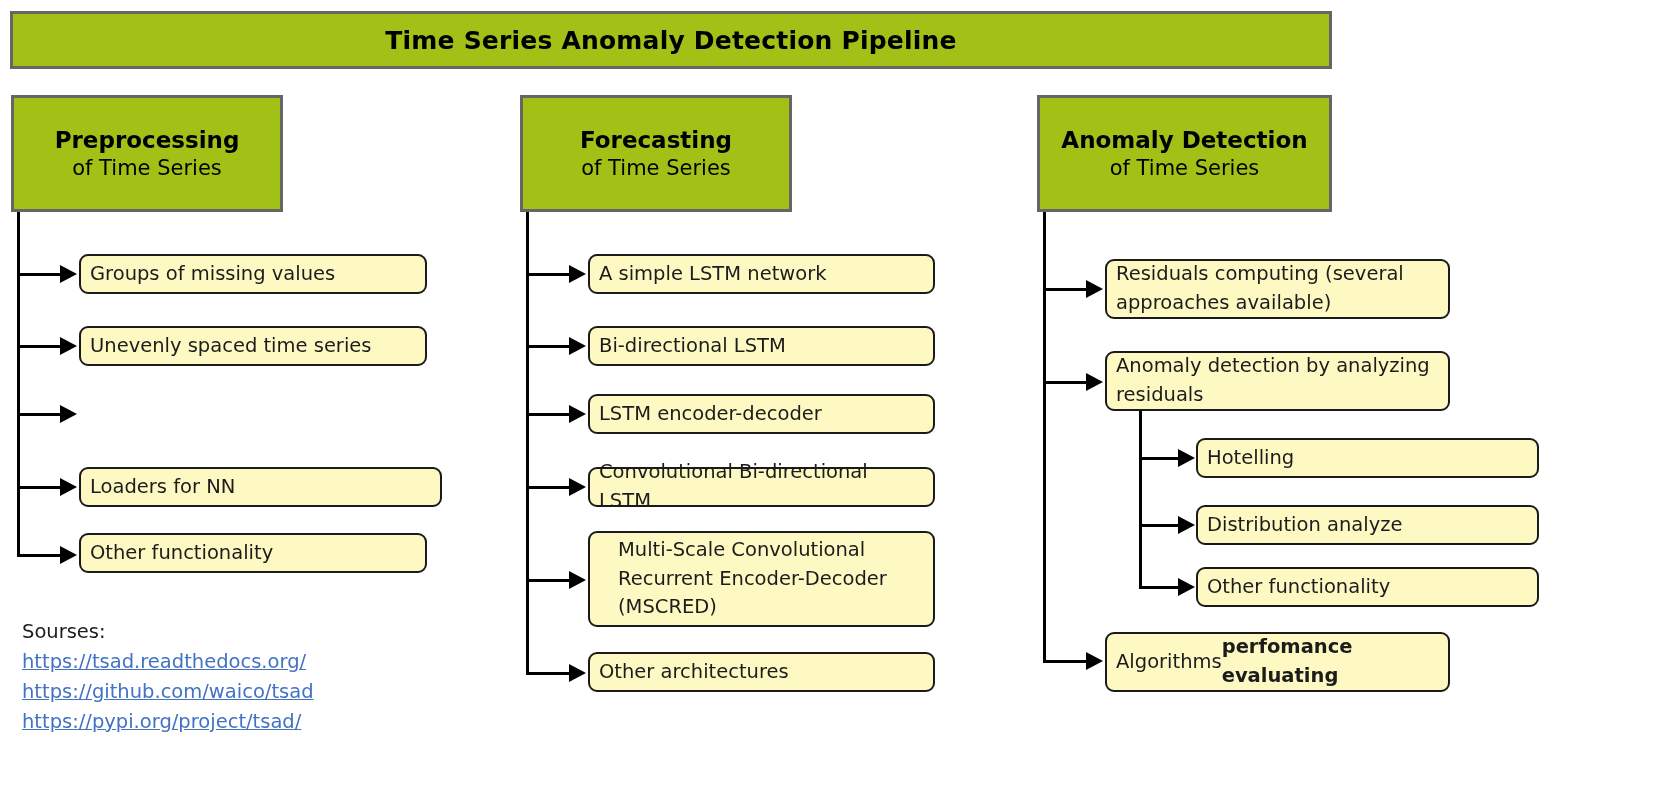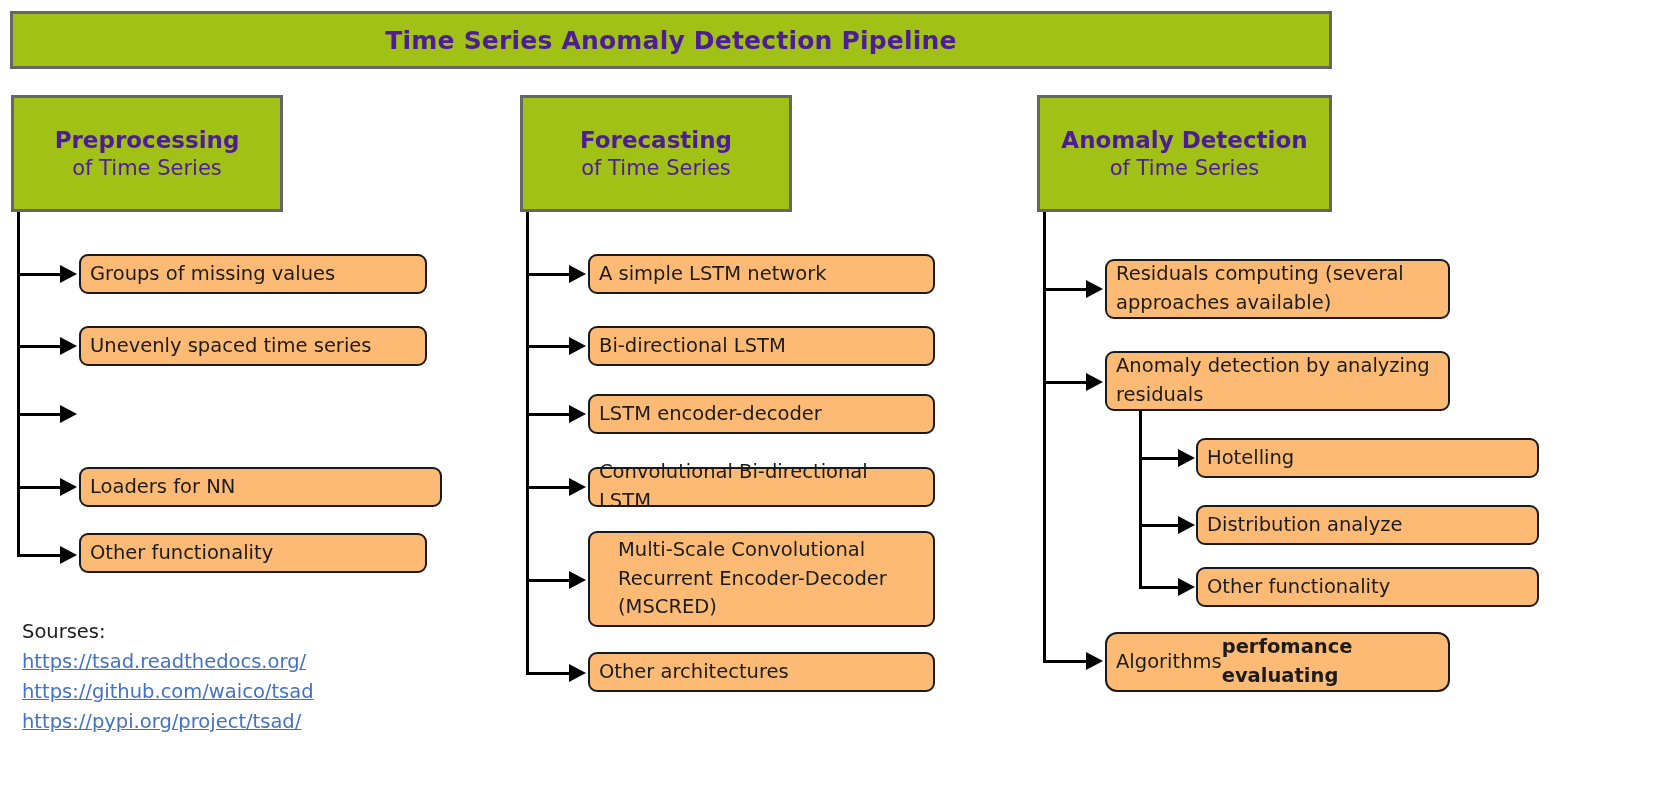--- a/index.html
+++ b/index.html
@@ -26,21 +26,21 @@
   
   .green-box {
     position: absolute;
     background: #a2c117;
     border: 3px solid #666666;
     box-sizing: border-box;
     display: flex;
     flex-direction: column;
     align-items: center;
     justify-content: center;
-    color: #4c1d95;
+    color: #000000;
   }
   .title-bar {
     left: 10px;
     top: 11px;
     width: 1322px;
     height: 58px;
     flex-direction: row;
   }
   .title-bar .t-main {
     font-size: 25px;
@@ -62,21 +62,21 @@
     font-weight: normal;
     line-height: 1.18;
   }
   #head-pre  { left: 11px;   width: 272px; }
   #head-fc   { left: 520px;  width: 272px; }
   #head-ad   { left: 1037px; width: 295px; }
 
   
   .gbox {
     position: absolute;
-    background: #fdba74;
+    background: #fef9c3;
     border: 2px solid #1a1a1a;
     border-radius: 9px;
     box-sizing: border-box;
     display: flex;
     align-items: center;
     color: #1c1c1c;
     font-size: 19.5px;
     line-height: 1.48;
     padding: 0 9px;
     white-space: pre-line;
@@ -211,21 +211,21 @@
   <div class="hline" style="left:1139px; top:524px; width:42px;"></div>
   <div class="arrow" style="left:1178px; top:516px;"></div>
   <div class="gbox" style="left:1196px; top:505px; width:343px; height:40px;">Distribution analyze</div>
 
   <div class="hline" style="left:1139px; top:586px; width:42px;"></div>
   <div class="arrow" style="left:1178px; top:578px;"></div>
   <div class="gbox" style="left:1196px; top:567px; width:343px; height:40px;">Other functionality</div>
 
   <div class="hline" style="left:1043px; top:660px; width:46px;"></div>
   <div class="arrow" style="left:1086px; top:652px;"></div>
-  <div class="gbox" style="left:1105px; top:632px; width:345px; height:60px;border-radius:12px;">
+  <div class="gbox" style="left:1105px; top:632px; width:345px; height:60px;">
     <span>Algorithms </span><b>perfomance
 evaluating</b>
   </div>
 
   <div id="sources">
     <span class="src-label">Sourses:</span>
     <a href="#">https://tsad.readthedocs.org/</a>
     <a href="#">https://github.com/waico/tsad</a>
     <a href="#">https://pypi.org/project/tsad/</a>
   </div>

